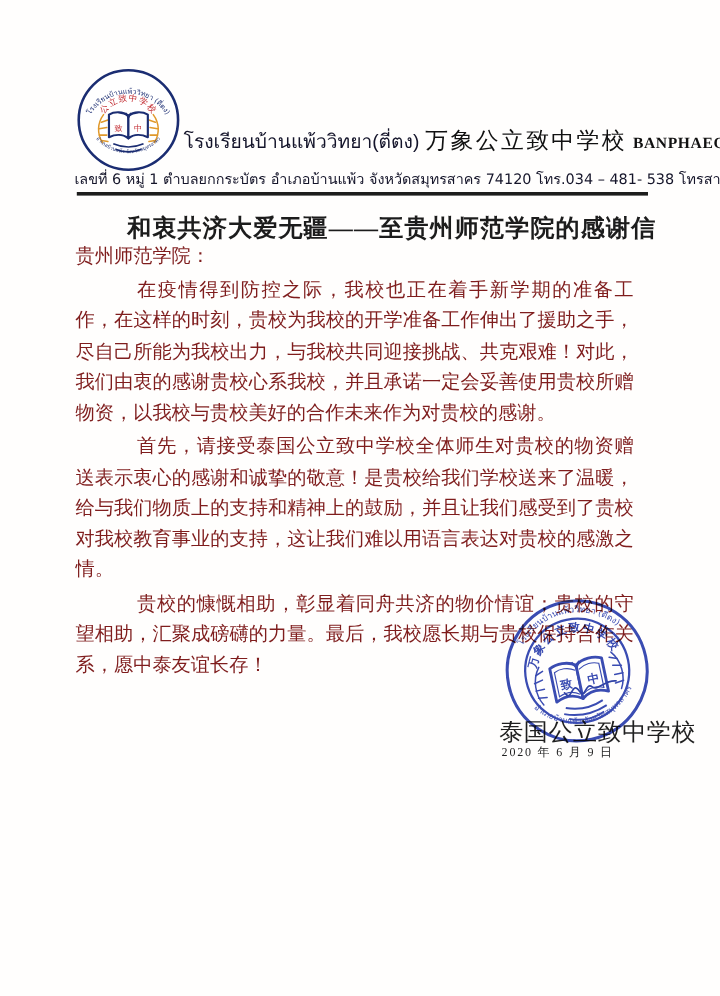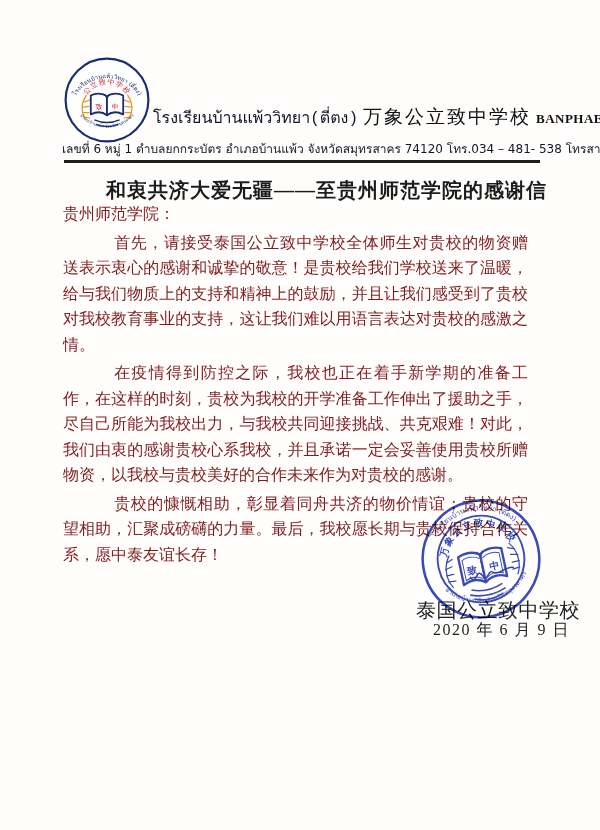--- a/index.html
+++ b/index.html
@@ -7,42 +7,42 @@
     position:relative;width:600px;height:830px;margin:0 auto;
     background:#fffefd;overflow:hidden;
     font-family:"Liberation Serif","DejaVu Serif",serif;color:#232323;
   }
   
   .logo{position:absolute;left:62px;top:55px;width:90px;height:90px;}
   .name-line{
     position:absolute;left:153px;top:104px;width:430px;
     display:flex;align-items:baseline;gap:5px;white-space:nowrap;
   }
-  .name-thai{font-family:Liberation Mono, monospace;font-size:16px;color:#14142a;}
+  .name-thai{font-family:Liberation Sans, sans-serif;font-size:16px;color:#14142a;}
   .name-cn{font-size:19px;letter-spacing:2px;color:#111;}
   .name-en{font-size:13px;font-weight:bold;letter-spacing:.5px;color:#111;}
   .address{
     position:absolute;left:62px;top:139px;width:482px;white-space:nowrap;
     font-family:"DejaVu Sans","Liberation Sans",sans-serif;font-size:12px;color:#15152a;
   }
   .rule{position:absolute;left:64px;top:160px;width:476px;height:2.5px;background:#1d1d1d;}
   
   .title{
     position:absolute;left:94px;top:177px;width:465px;text-align:center;
     font-weight:bold;font-size:20px;letter-spacing:1px;color:#1c1c1c;
   }
   .body{
     position:absolute;left:63px;top:201px;width:465px;
     font-size:16px;line-height:25.5px;text-align:justify;color:#7f1d1d;
   }
   .body .salutation{margin:0;}
   .body p{margin:3px 0 0;text-indent:3.2em;}
   
   .signer{position:absolute;left:416px;top:597px;font-size:20px;letter-spacing:.5px;color:#1f1f1f;}
-  .date{position:absolute;left:433px;top:620px;font-size:16px;letter-spacing:1.5px;color:#1f1f1f;}
+  .date{position:absolute;left:418px;top:620px;font-size:10px;letter-spacing:1.5px;color:#1f1f1f;}
   
   .stamp{
     position:absolute;left:418px;top:496px;width:126px;height:126px;
     mix-blend-mode:multiply;opacity:.93;
   }
   svg text{font-family:"DejaVu Sans","Liberation Sans",sans-serif;}
 </style>
 </head>
 <body>
 
@@ -97,22 +97,22 @@
   </div>
 
   <div class="address">เลขที่ 6 หมู่ 1 ตำบลยกกระบัตร  อำเภอบ้านแพ้ว  จังหวัดสมุทรสาคร 74120 โทร.034 – 481- 538 โทรสาร 034-481-132</div>
 
   <div class="rule"></div>
 
   <div class="title">和衷共济大爱无疆——至贵州师范学院的感谢信</div>
 
   <div class="body">
     <div class="salutation">贵州师范学院：</div>
+    <p>在疫情得到防控之际，我校也正在着手新学期的准备工作，在这样的时刻，贵校为我校的开学准备工作伸出了援助之手，尽自己所能为我校出力，与我校共同迎接挑战、共克艰难！对此，我们由衷的感谢贵校心系我校，并且承诺一定会妥善使用贵校所赠物资，以我校与贵校美好的合作未来作为对贵校的感谢。</p>
     <p>首先，请接受泰国公立致中学校全体师生对贵校的物资赠送表示衷心的感谢和诚挚的敬意！是贵校给我们学校送来了温暖，给与我们物质上的支持和精神上的鼓励，并且让我们感受到了贵校对我校教育事业的支持，这让我们难以用语言表达对贵校的感激之情。</p>
-    <p>在疫情得到防控之际，我校也正在着手新学期的准备工作，在这样的时刻，贵校为我校的开学准备工作伸出了援助之手，尽自己所能为我校出力，与我校共同迎接挑战、共克艰难！对此，我们由衷的感谢贵校心系我校，并且承诺一定会妥善使用贵校所赠物资，以我校与贵校美好的合作未来作为对贵校的感谢。</p>
     <p>贵校的慷慨相助，彰显着同舟共济的物价情谊；贵校的守望相助，汇聚成磅礴的力量。最后，我校愿长期与贵校保持合作关系，愿中泰友谊长存！</p>
   </div>
 
   <div class="signer">泰国公立致中学校</div>
   <div class="date">2020 年 6 月 9 日</div>
 
   <div class="stamp">
     <svg viewBox="0 0 160 160" width="126" height="126">
       <defs>
         <path id="st-top" d="M 14,84 A 66,66 0 0 1 146,84" fill="none"></path>

